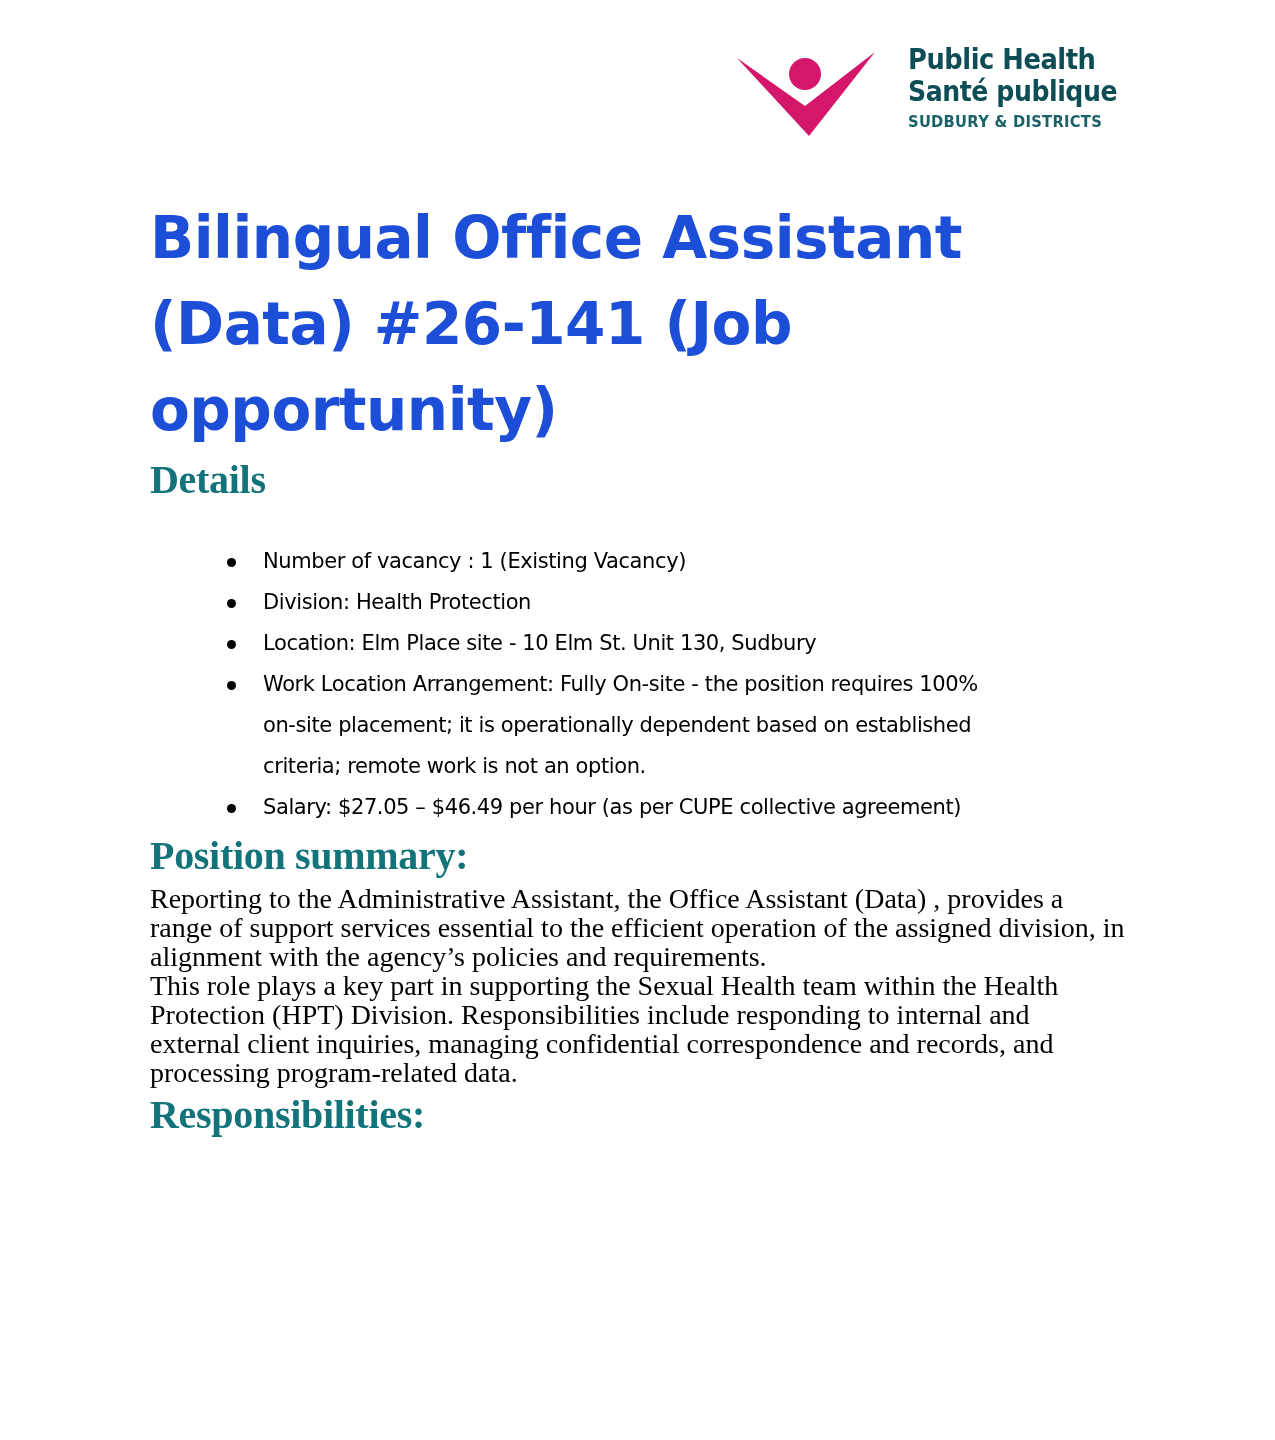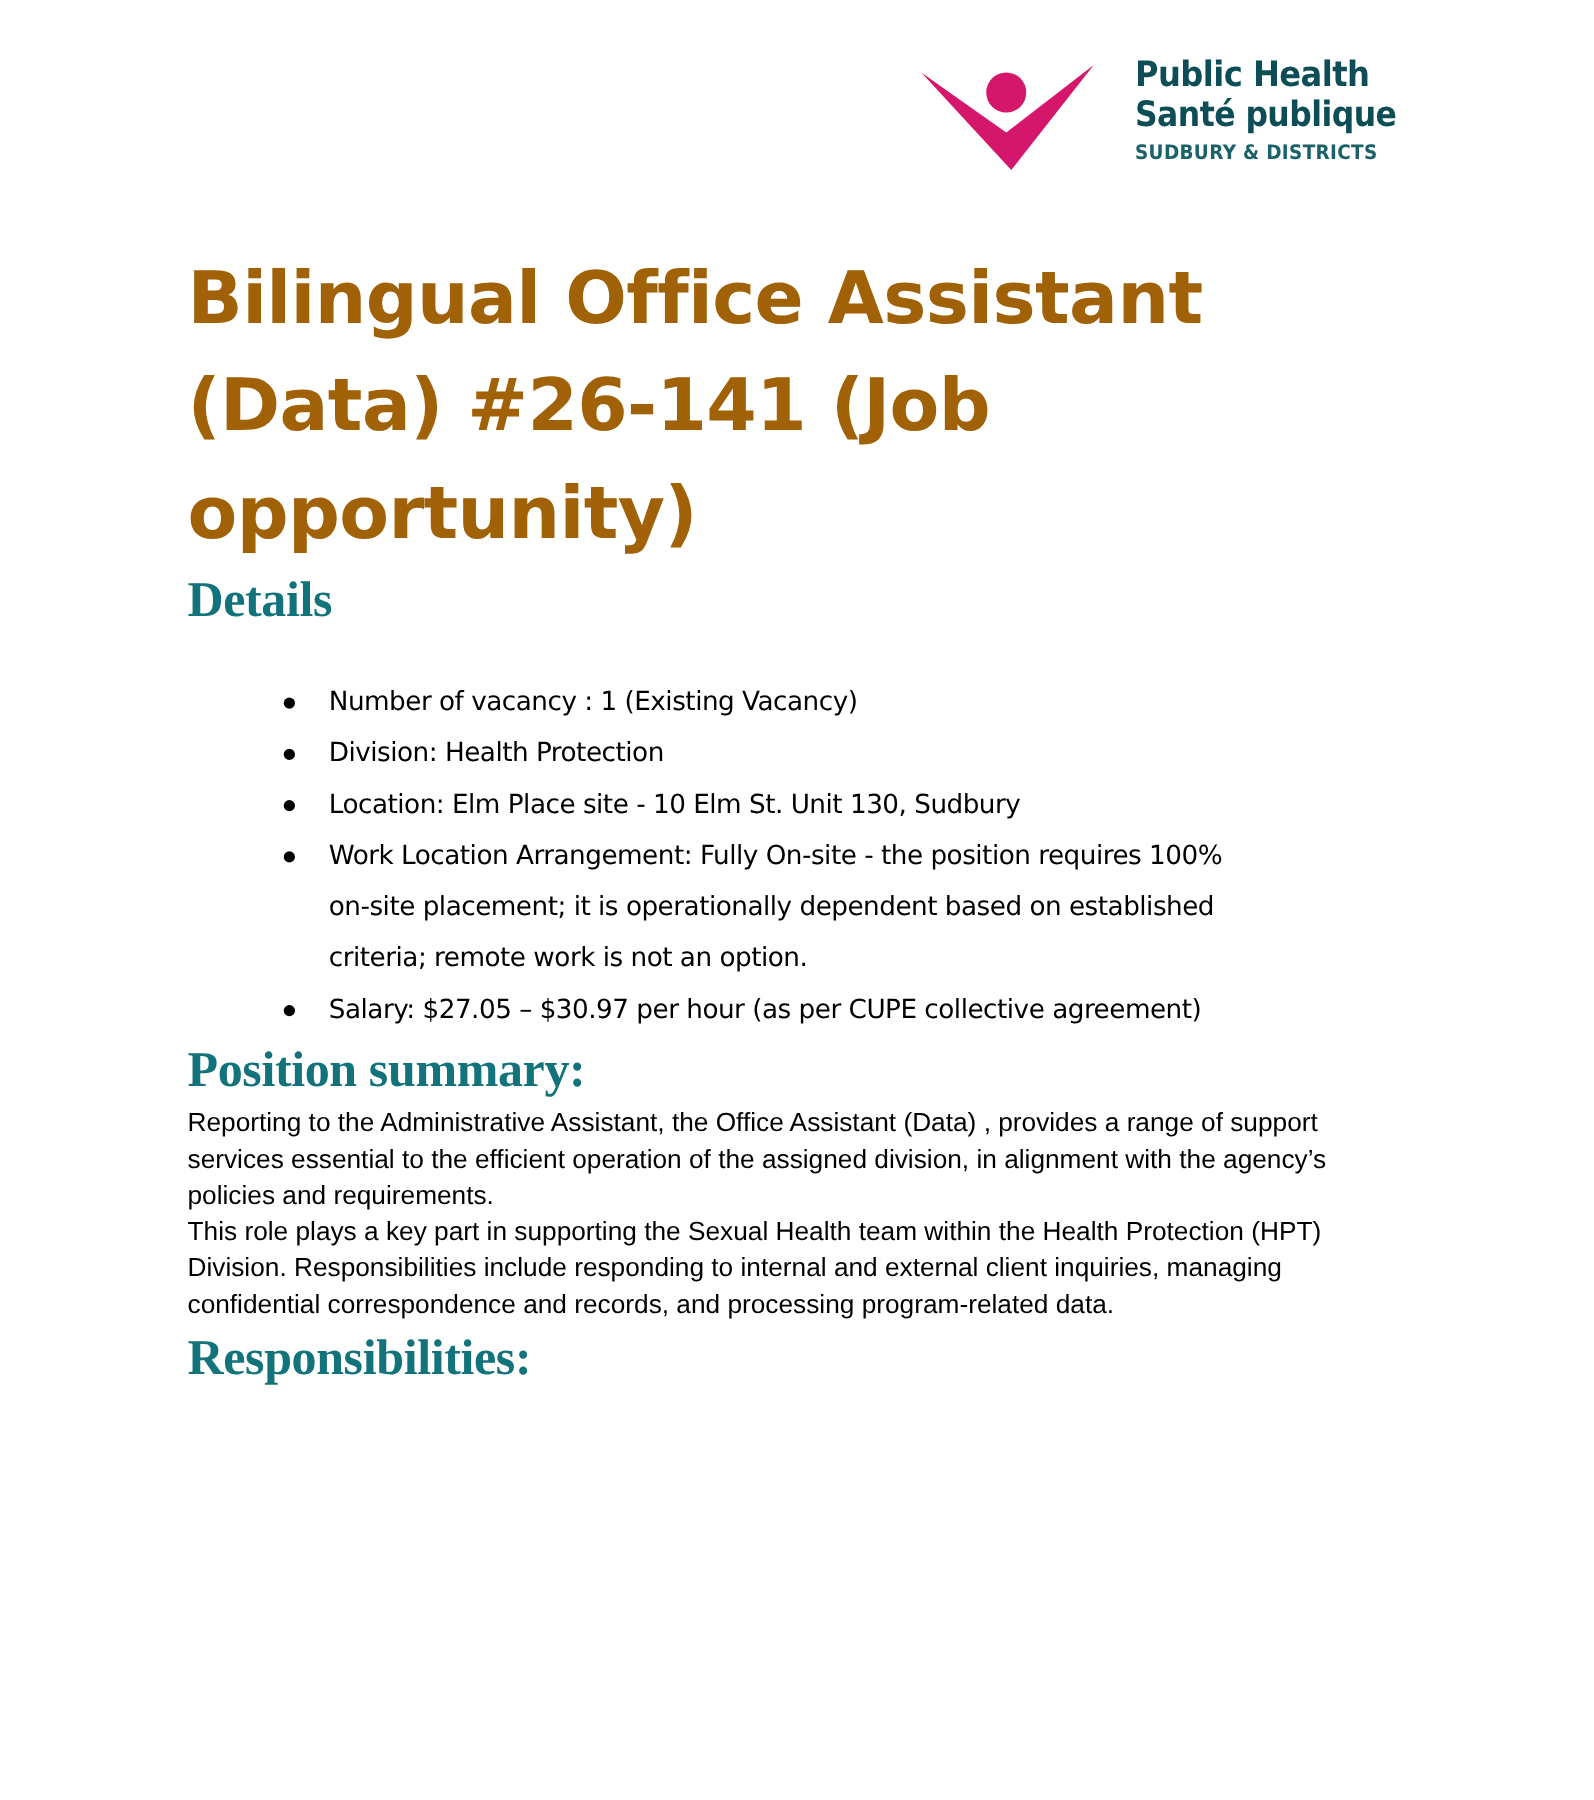--- a/index.html
+++ b/index.html
@@ -71,21 +71,21 @@
       left: 150px;
       top: 195px;
       width: 975px;
     }
     h1.title {
       margin: 0;
       font-family: "DejaVu Sans", sans-serif;
       font-weight: bold;
       font-size: 58px;
       line-height: 86px;
-      color: #a16207;
+      color: #1d4ed8;
       letter-spacing: -0.5px;
       width: 820px;
     }
     h2.section {
       margin: 0;
       font-family: Liberation Serif, serif;
       font-weight: bold;
       font-size: 40px;
       color: #13737b;
       letter-spacing: -0.3px;
@@ -116,22 +116,22 @@
       left: -36px;
       top: 17px;
       width: 9px;
       height: 9px;
       background: #000;
       border-radius: 50%;
     }
     .h-summary { margin-top: 52px; line-height: 56px; }
     p.body {
       margin: 0;
-      font-family: Liberation Sans, sans-serif;
-      font-size: 21px;
+      font-family: Liberation Serif, serif;
+      font-size: 28px;
       line-height: 29px;
       width: 975px;
     }
     .p1 { margin-top: 34px; }
     .p2 { margin-top: 45px; }
     .h-resp { margin-top: 52px; line-height: 56px; }
   </style>
 </head>
 <body>
 
@@ -150,21 +150,21 @@
 <div class="content">
   <h1 class="title">Bilingual Office Assistant (Data) #26-141 (Job opportunity)</h1>
 
   <h2 class="section h-details">Details</h2>
 
   <ul class="details-list">
     <li><span class="bullet"></span><span>Number of vacancy : 1 (Existing Vacancy)</span></li>
     <li><span class="bullet"></span><span>Division: Health Protection</span></li>
     <li><span class="bullet"></span><span>Location: Elm Place site - 10 Elm St. Unit 130, Sudbury</span></li>
     <li><span class="bullet"></span><span>Work Location Arrangement: Fully On-site - the position requires 100% on-site placement; it is operationally dependent based on established criteria; remote work is not an option.</span></li>
-    <li><span class="bullet"></span><span>Salary: $27.05 – $30.97 per hour (as per CUPE collective agreement)</span></li>
+    <li><span class="bullet"></span><span>Salary: $27.05 – $46.49 per hour (as per CUPE collective agreement)</span></li>
   </ul>
 
   <h2 class="section h-summary">Position summary:</h2>
   <p class="body p1">Reporting to the Administrative Assistant, the Office Assistant (Data) , provides a range of support services essential to the efficient operation of the assigned division, in alignment with the agency’s policies and requirements.</p>
   <p class="body p2">This role plays a key part in supporting the Sexual Health team within the Health Protection (HPT) Division. Responsibilities include responding to internal and external client inquiries, managing confidential correspondence and records, and processing program-related data.</p>
 
   <h2 class="section h-resp">Responsibilities:</h2>
 </div>
 
 </body></html>

